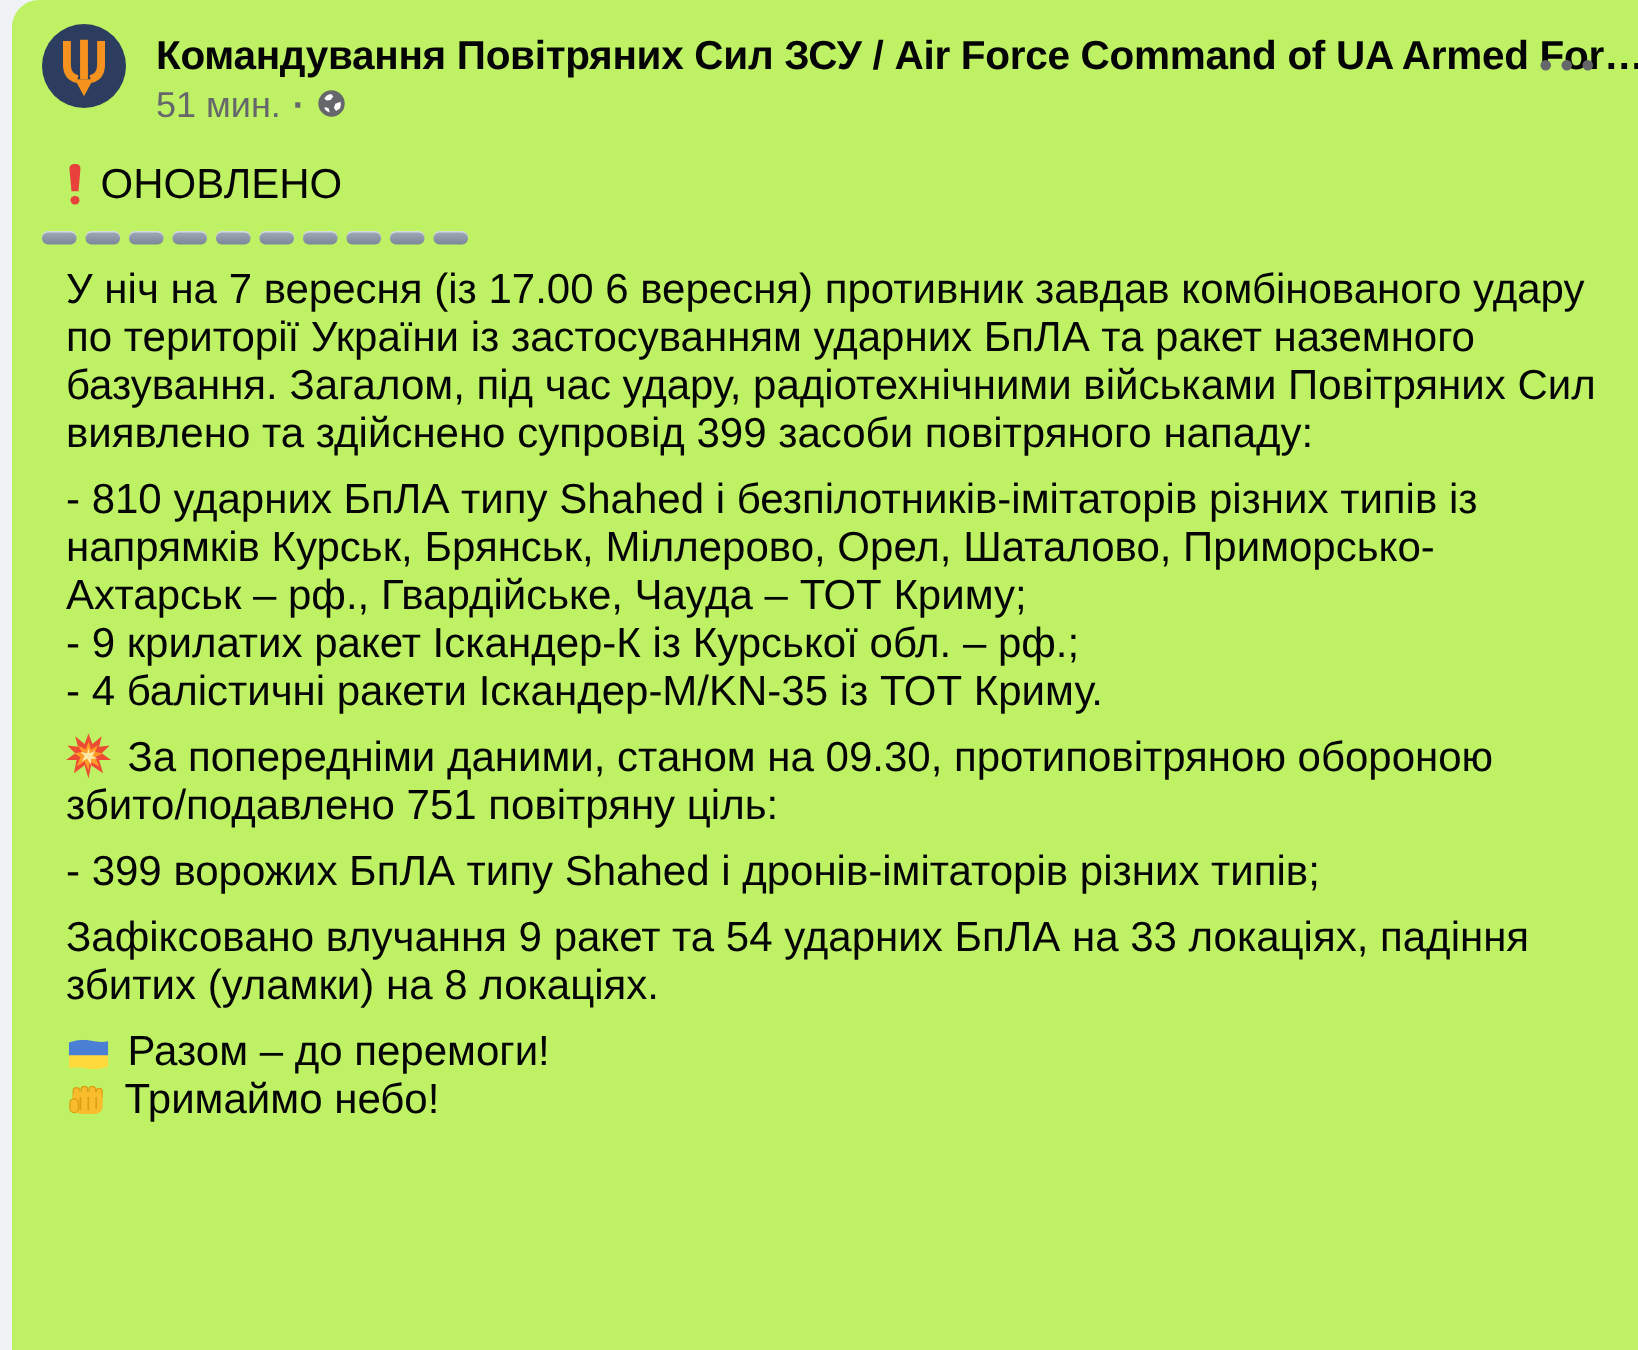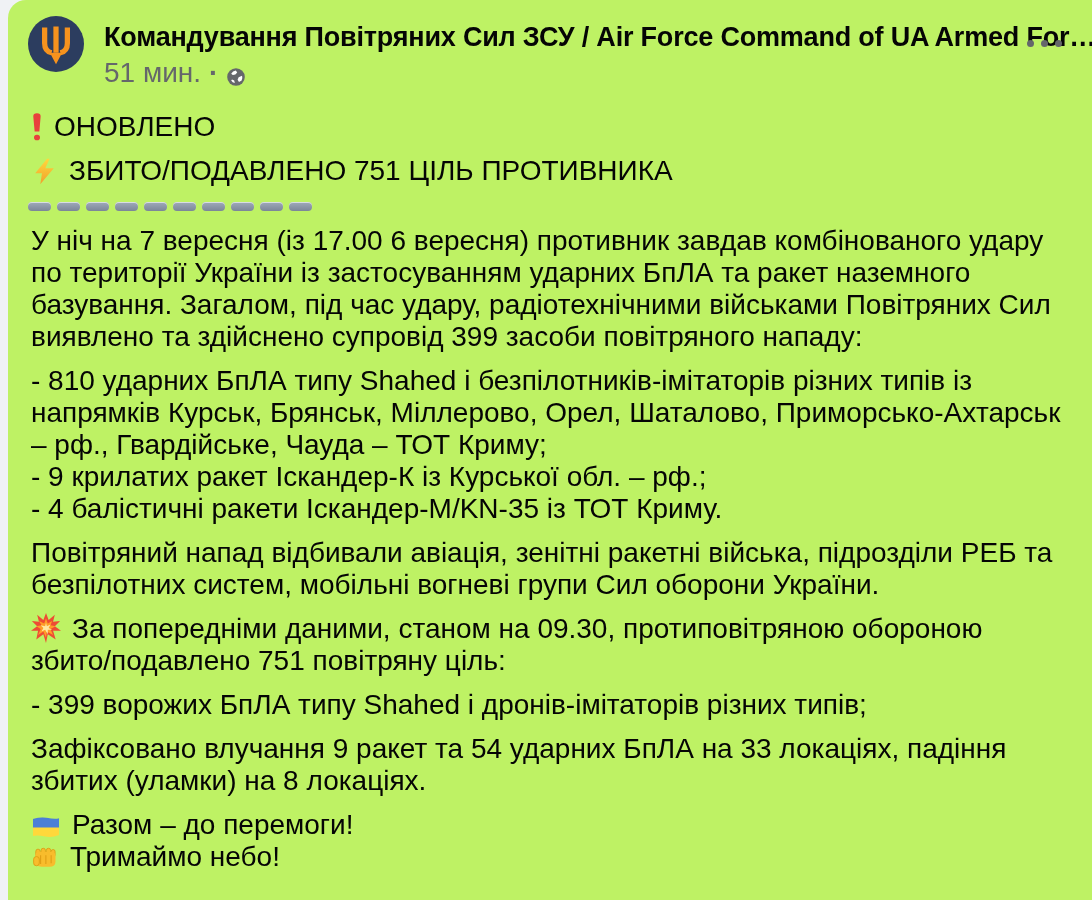--- a/index.html
+++ b/index.html
@@ -16,36 +16,36 @@
   
   .header{position:relative;padding:16px 20px 0 20px;display:flex;align-items:flex-start;}
   .avatar{width:56px;height:56px;border-radius:50%;flex:0 0 56px;cursor:pointer;}
   .avatar svg{display:block;width:56px;height:56px;}
   .hinfo{margin-left:20px;min-width:0;}
   .name-row{display:flex;align-items:center;gap:9px;margin-top:6px;}
   .name{
     font-size:27px;font-weight:700;color:#050505;line-height:1.15;
     white-space:nowrap;cursor:pointer;letter-spacing:-0.2px;
   }
-  .meta{display:flex;align-items:flex-end;gap:8px;margin-top:6px;color:#65676B;font-size:28px;line-height:1;}
+  .meta{display:flex;align-items:flex-start;gap:8px;margin-top:6px;color:#65676B;font-size:24px;line-height:1;}
   .meta .ts{cursor:pointer;}
   .metasep{font-weight:700;}
   .globe{width:20px;height:20px;display:inline-block;}
   .globe svg{display:block;width:20px;height:20px;}
   .menu{
     position:absolute;right:24px;top:34px;display:flex;gap:7px;align-items:center;
     padding:6px;border-radius:50%;cursor:pointer;
   }
   .dot{width:7px;height:7px;border-radius:50%;background:#65676B;}
   
   .post-text{
     margin-top:24px;padding:0 26px 0 20px;
     font-size:28px;line-height:32px;color:#050505;
   }
-  .pblock{margin:0 0 12px 3px;}
+  .pblock{margin:0 0 12px 16px;}
   .emoji{display:inline-block;vertical-align:-5px;margin-right:11px;}
   .emoji svg{display:block;}
   .separator{display:flex;gap:6px;align-items:center;margin:6px 0 12px 0;height:14px;}
   .dash{
     width:23px;height:9px;border-radius:4px;
     background:linear-gradient(#A0AABA,#7B8698);
     box-shadow:0 1px 0 rgba(255,255,255,.6) inset;
   }
 </style>
 </head>
@@ -98,33 +98,20 @@
 
     <div class="pblock">
       <span class="emoji">
         <svg width="12" height="29" viewBox="0 0 12 32">
           <path d="M6 1.5 c2.6 0 4.2 1.4 4 3.4 L8.6 21.5 h-5.2 L1.9 4.9 C1.7 2.9 3.4 1.5 6 1.5 z" fill="#E8413C"></path>
           <rect x="2.7" y="25" width="6.6" height="6.3" rx="3.1" fill="#E8413C"></rect>
         </svg>
       </span><span>ОНОВЛЕНО</span>
     </div>
 
-    <div class="pblock">
-      <span class="emoji">
-        <svg width="27" height="27" viewBox="0 0 32 32">
-          <defs>
-            <linearGradient id="boltg" x1="0" y1="0" x2="0" y2="1">
-              <stop offset="0" stop-color="#FFD83D"></stop>
-                <stop offset="1" stop-color="#F1A02C"></stop>
-            </linearGradient>
-          </defs>
-          <polygon points="19,1 5,18 13,18 11,31 27,12 17,12 22,1" fill="url(#boltg)"></polygon>
-        </svg>
-      </span><span>ЗБИТО/ПОДАВЛЕНО 751 ЦІЛЬ ПРОТИВНИКА</span>
-    </div>
 
     <div class="pblock separator">
         <span class="dash"></span>
         <span class="dash"></span>
         <span class="dash"></span>
         <span class="dash"></span>
         <span class="dash"></span>
         <span class="dash"></span>
         <span class="dash"></span>
         <span class="dash"></span>
@@ -133,21 +120,20 @@
       </div>
 
     <div class="pblock">У ніч на 7 вересня (із 17.00 6 вересня) противник завдав комбінованого удару по території України із застосуванням ударних БпЛА та ракет наземного базування. Загалом, під час удару, радіотехнічними військами Повітряних Сил виявлено та здійснено супровід 399 засоби повітряного нападу:</div>
 
     <div class="pblock">
       <div>- 810 ударних БпЛА типу Shahed і безпілотників-імітаторів різних типів із напрямків Курськ, Брянськ, Міллерово, Орел, Шаталово, Приморсько-Ахтарськ – рф., Гвардійське, Чауда – ТОТ Криму;</div>
       <div>- 9 крилатих ракет Іскандер-К із Курської обл. – рф.;</div>
       <div>- 4 балістичні ракети Іскандер-М/KN-35 із ТОТ Криму.</div>
     </div>
 
-    <div class="pblock">Повітряний напад відбивали авіація, зенітні ракетні війська, підрозділи РЕБ та безпілотних систем, мобільні вогневі групи Сил оборони України.</div>
 
     <div class="pblock">
       <span class="emoji">
         <svg width="30" height="30" viewBox="0 0 34 34">
           <polygon fill="#ED4C34" points="17,0 20,8 27,2 25,10 33,9 27,15 34,20 25,20 28,30 19,24 17,34 14,24 6,30 8,20 0,20 7,15 1,9 9,10 7,2 14,8"></polygon>
           <polygon fill="#FF9D27" points="17,6 19,12 24,9 22,14 28,15 22,18 25,25 18,21 17,28 14,21 8,25 11,18 6,15 12,14 9,9 15,12"></polygon>
           <polygon fill="#FFE8A3" points="17,11 18,15 22,13 20,17 24,19 19,19 19,24 16,19 12,21 14,17 11,14 16,15"></polygon>
         </svg>
       </span><span>За попередніми даними, станом на 09.30, протиповітряною обороною збито/подавлено 751 повітряну ціль:</span>
     </div>

